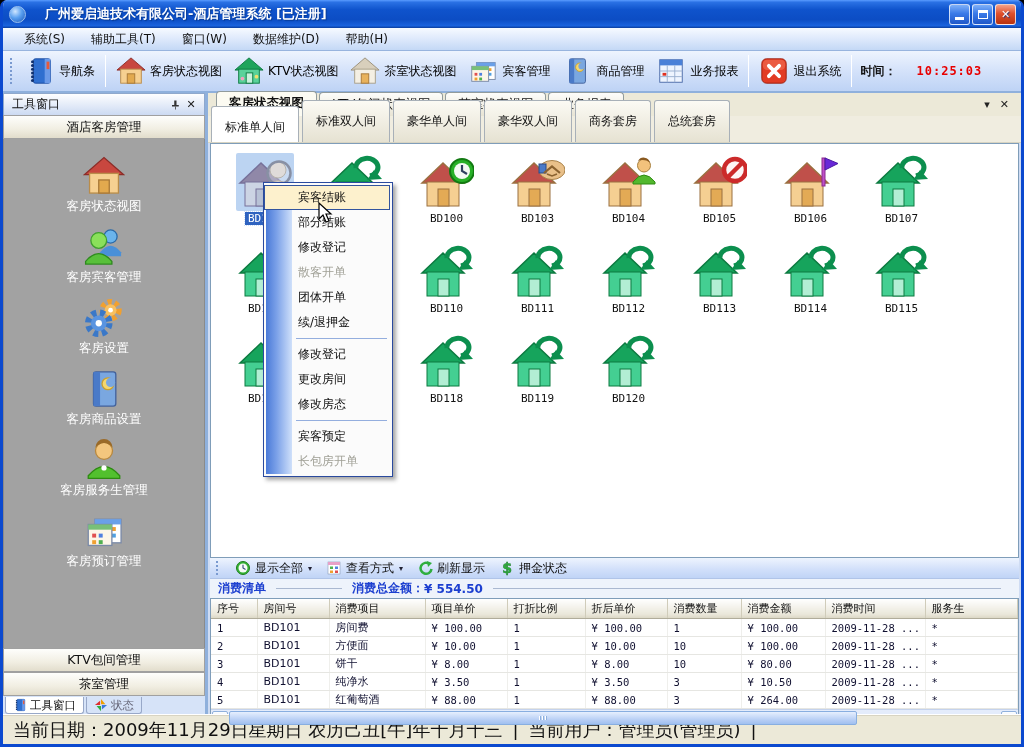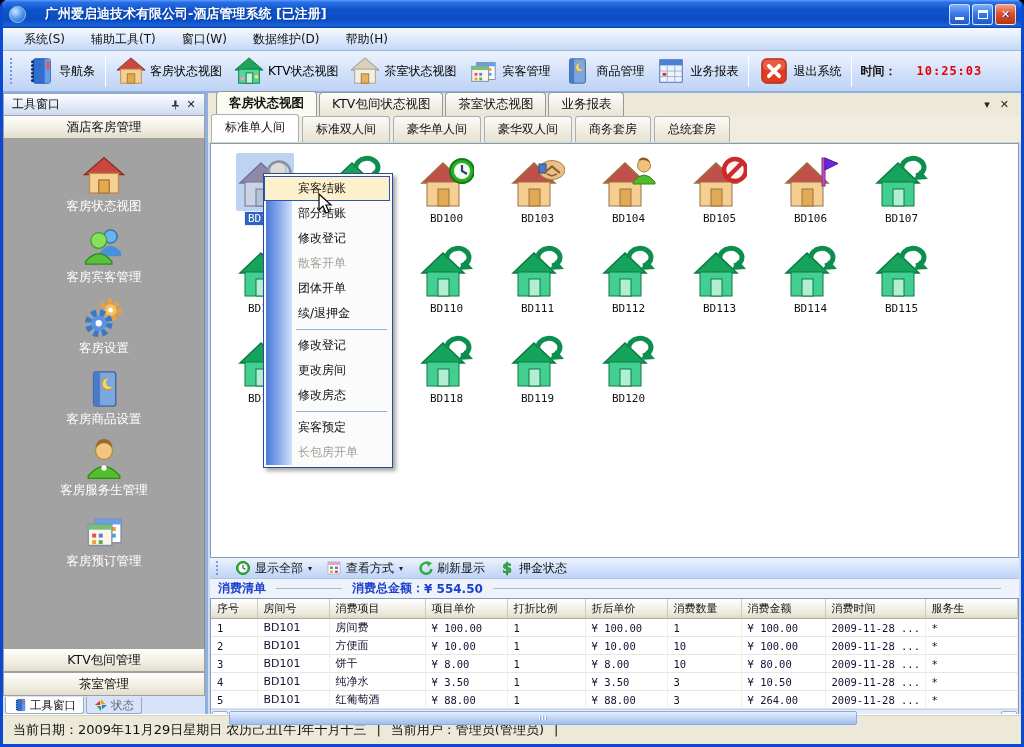--- a/index.html
+++ b/index.html
@@ -56,35 +56,35 @@
 .sb-tab .ic{width:14px;height:14px}
 
 .main{flex:1;display:flex;flex-direction:column;min-width:0}
 .tabstrip{height:23px;flex:none;display:flex;align-items:flex-end;background:#ece9d8;padding:2px 8px 0 8px}
 .tab{padding:3px 12px 3px;margin-right:2px;border:1px solid #919b9c;border-bottom:none;border-radius:4px 4px 0 0;
  background:linear-gradient(180deg,#fdfdfa,#e8e4d4);cursor:pointer;white-space:nowrap;font-size:12.5px}
 .tab.active{background:#fcfbf2;font-weight:bold;padding-bottom:4px}
 .ts-btns{margin-left:auto;display:flex;gap:10px;align-items:center;padding:0 4px 5px 0;font-size:11px}
 .ts-btn{cursor:pointer;color:#222}
 .subtabs{height:27px;flex:none;display:flex;align-items:flex-end;background:#f0ede0;padding:3px 0 0 3px;gap:3px;border-bottom:1px solid #d8d4c2}
-.subtab{padding:4px 13px;border:1px solid #a8b0b8;border-bottom:none;border-radius:3px 3px 0 0;
+.subtab{padding:12px 13px;border:1px solid #a8b0b8;border-bottom:none;border-radius:3px 3px 0 0;
  background:linear-gradient(180deg,#fbfaf4,#e6e2d2);cursor:pointer;white-space:nowrap}
 .subtab.active{background:#fff;padding-bottom:6px}
 
 .rooms{flex:1;min-height:0;position:relative;background:#fff;border:1px solid #7f9db9;margin:0 2px;overflow:hidden}
 .room-row{display:flex;padding-left:8px;height:90px}
 .room-row:first-child{margin-top:7px}
 .room{width:91px;display:flex;flex-direction:column;align-items:center;padding-top:2px;cursor:pointer}
 .roombox{width:58px;height:58px;display:flex;align-items:center;justify-content:center;border-radius:2px}
 .roombox svg{width:54px;height:54px}
 .room.selected .roombox{background:#bcd4f2}
 .room-label{font-size:11px;margin-top:1px;padding:0 3px;font-family:"DejaVu Sans Mono","Liberation Mono",monospace}
 .room.selected .room-label{background:#2f63c0;color:#fff;outline:1px dotted #cfe0f8}
 
-.ctx{position:absolute;left:52px;top:29px;width:130px;background:#fbfbfb;border:1px solid #2a4a9e;
+.ctx{position:absolute;left:52px;top:38px;width:130px;background:#fbfbfb;border:1px solid #2a4a9e;
  box-shadow:3px 3px 4px rgba(60,60,60,.45);padding:2px 2px 2px 0;z-index:10}
 .ctx::before{content:"";position:absolute;left:2px;top:2px;bottom:2px;width:26px;
  background:linear-gradient(90deg,#4a7ad8 0%,#7aa0e8 40%,#cfe0fa 100%)}
 .ctx-item{position:relative;padding:4px 8px 4px 34px;white-space:nowrap;cursor:pointer;z-index:1}
 .ctx-item.highlight{background:#fdf1cd;border:1px solid #32549e;padding:3px 7px 3px 33px}
 .ctx-item.disabled{color:#a0a096}
 .ctx-sep{height:1px;background:#94aede;margin:3px 3px 3px 32px;position:relative;z-index:1}
 .cursor{position:absolute;left:54px;top:19px;width:20px;height:22px;z-index:12}
 
 .actions{height:21px;flex:none;display:flex;align-items:center;gap:14px;padding-left:4px;margin:0 2px;
@@ -110,21 +110,21 @@
 .hs-btn{width:16px;flex:none;background:linear-gradient(180deg,#fdfeff,#c6d9f6);border:1px solid #8fb0dc;border-radius:2px;
  display:flex;align-items:center;justify-content:center;cursor:pointer}
 .hs-btn .tri-l{width:0;height:0;border:4px solid transparent;border-right-color:#2a5ac0;margin-left:-3px}
 .hs-btn .tri-r{width:0;height:0;border:4px solid transparent;border-left-color:#2a5ac0;margin-right:-3px}
 .hs-thumb{flex:0 0 78%;margin:0 1px;background:linear-gradient(180deg,#e6effe,#b4ccf4 70%,#a0c0f0);border:1px solid #88aee0;border-radius:2px;cursor:grab;position:relative}
 .hs-thumb::after{content:"";position:absolute;left:50%;top:4px;bottom:4px;width:8px;margin-left:-4px;
  background-image:repeating-linear-gradient(90deg,#fff 0 1px,#8fb0dc 1px 2px,transparent 2px 3px)}
 .hs-space{flex:1}
 
 .statusbar{height:30px;flex:none;display:flex;align-items:center;gap:10px;padding:0 10px;background:#ece9d8;
- border-top:1px solid #fff;box-shadow:inset 0 1px 0 #d8d4c2;font-size:13px;white-space:nowrap}
+ border-top:1px solid #fff;box-shadow:inset 0 1px 0 #d8d4c2;font-size:18px;white-space:nowrap}
 </style>
 </head>
 <body>
 
 <div class="window">
 
   <div class="titlebar">
     <span class="app-icon"></span>
     <span class="title-text">广州爱启迪技术有限公司-酒店管理系统  [已注册]</span>
     <span class="win-controls">

